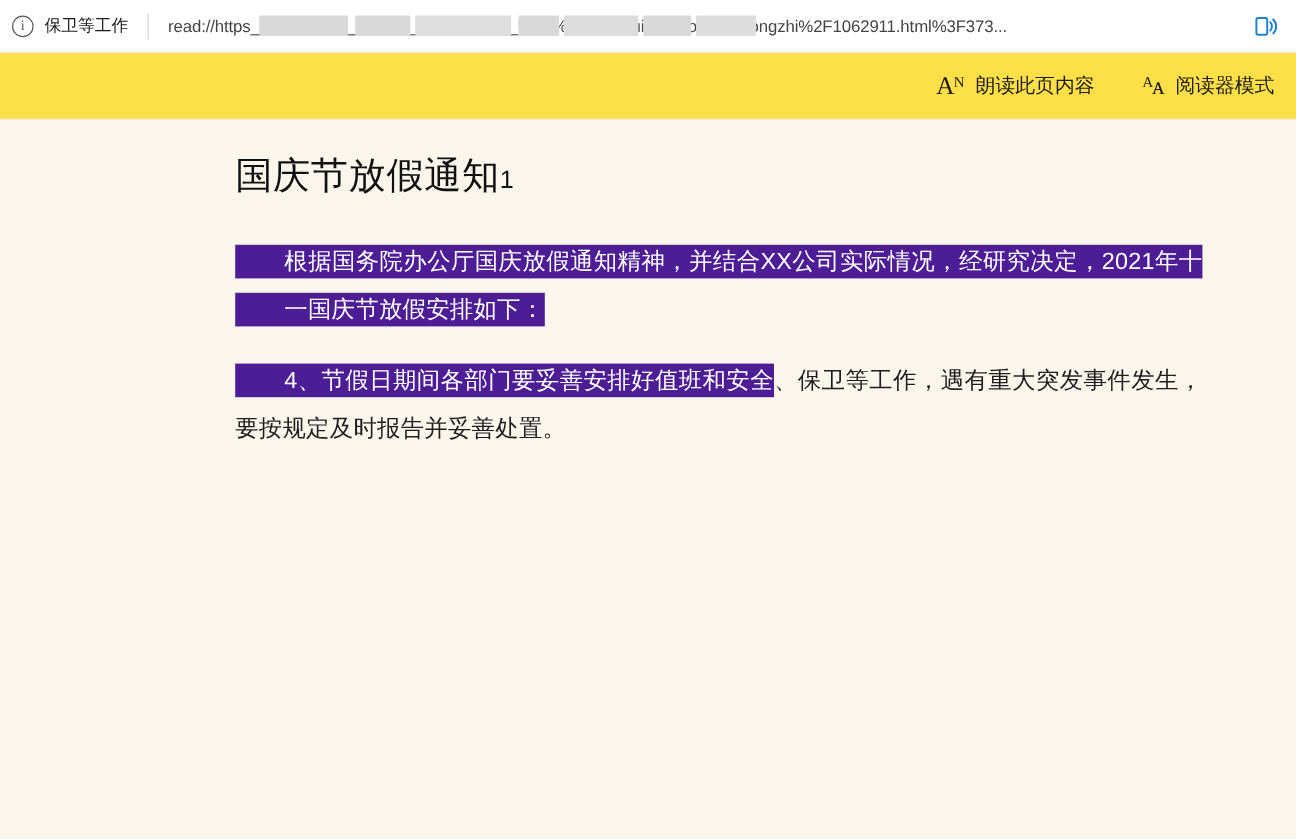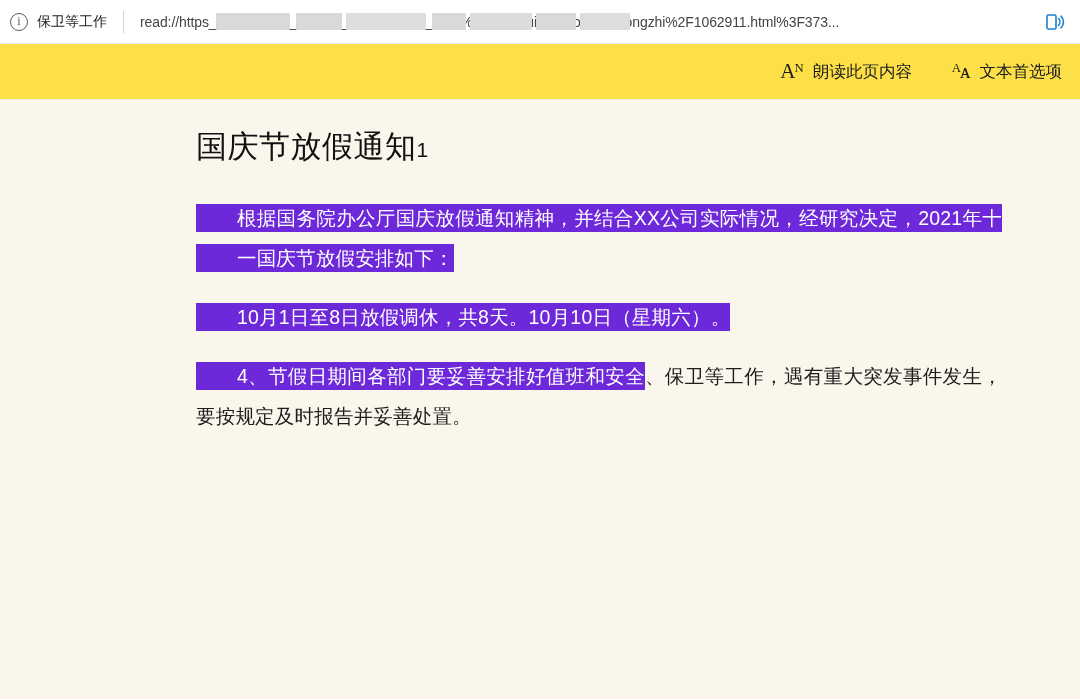--- a/index.html
+++ b/index.html
@@ -131,21 +131,21 @@
 
   p.para {
     font-size: 19.5px;
     line-height: 40px;
     color: #1d1d1d;
     margin: 0 0 19px 0;
     text-align: justify;
     letter-spacing: 0.2px;
   }
   .hl {
-    background: #6d28d9;
+    background: #4c1d95;
     color: #ffffff;
     padding: 3px 0;
     box-decoration-break: clone;
     margin-top: 14px;
     -webkit-box-decoration-break: clone;
   }
   .indent { padding-left: 2.1em; }
 </style>
 </head>
 <body>
@@ -175,28 +175,27 @@
   </span>
 </div>
 
 <div class="reader-toolbar">
   <div class="tool-item">
     <span class="tool-glyph">Aᴺ</span>
     <span class="tool-label">朗读此页内容</span>
   </div>
   <div class="tool-item">
     <span class="tool-glyph">ᴬᴀ</span>
-    <span class="tool-label">文本首选项</span>
+    <span class="tool-label">阅读器模式</span>
   </div>
 </div>
 
 <div class="article">
   <h1 class="article-title">
     <span>国庆节放假通知</span><span class="suffix">1</span>
   </h1>
 
   <div id="paragraphs">
       <p class="para"><span class="hl indent">根据国务院办公厅国庆放假通知精神，并结合XX公司实际情况，经研究决定，2021年十一国庆节放假安排如下：</span></p>
-      <p class="para"><span class="hl indent">10月1日至8日放假调休，共8天。10月10日（星期六）。</span></p>
       <p class="para"><span class="hl indent">4、节假日期间各部门要妥善安排好值班和安全</span><span>、保卫等工作，遇有重大突发事件发生，要按规定及时报告并妥善处置。</span></p>
     </div>
 
 </div>
 
 </body></html>

